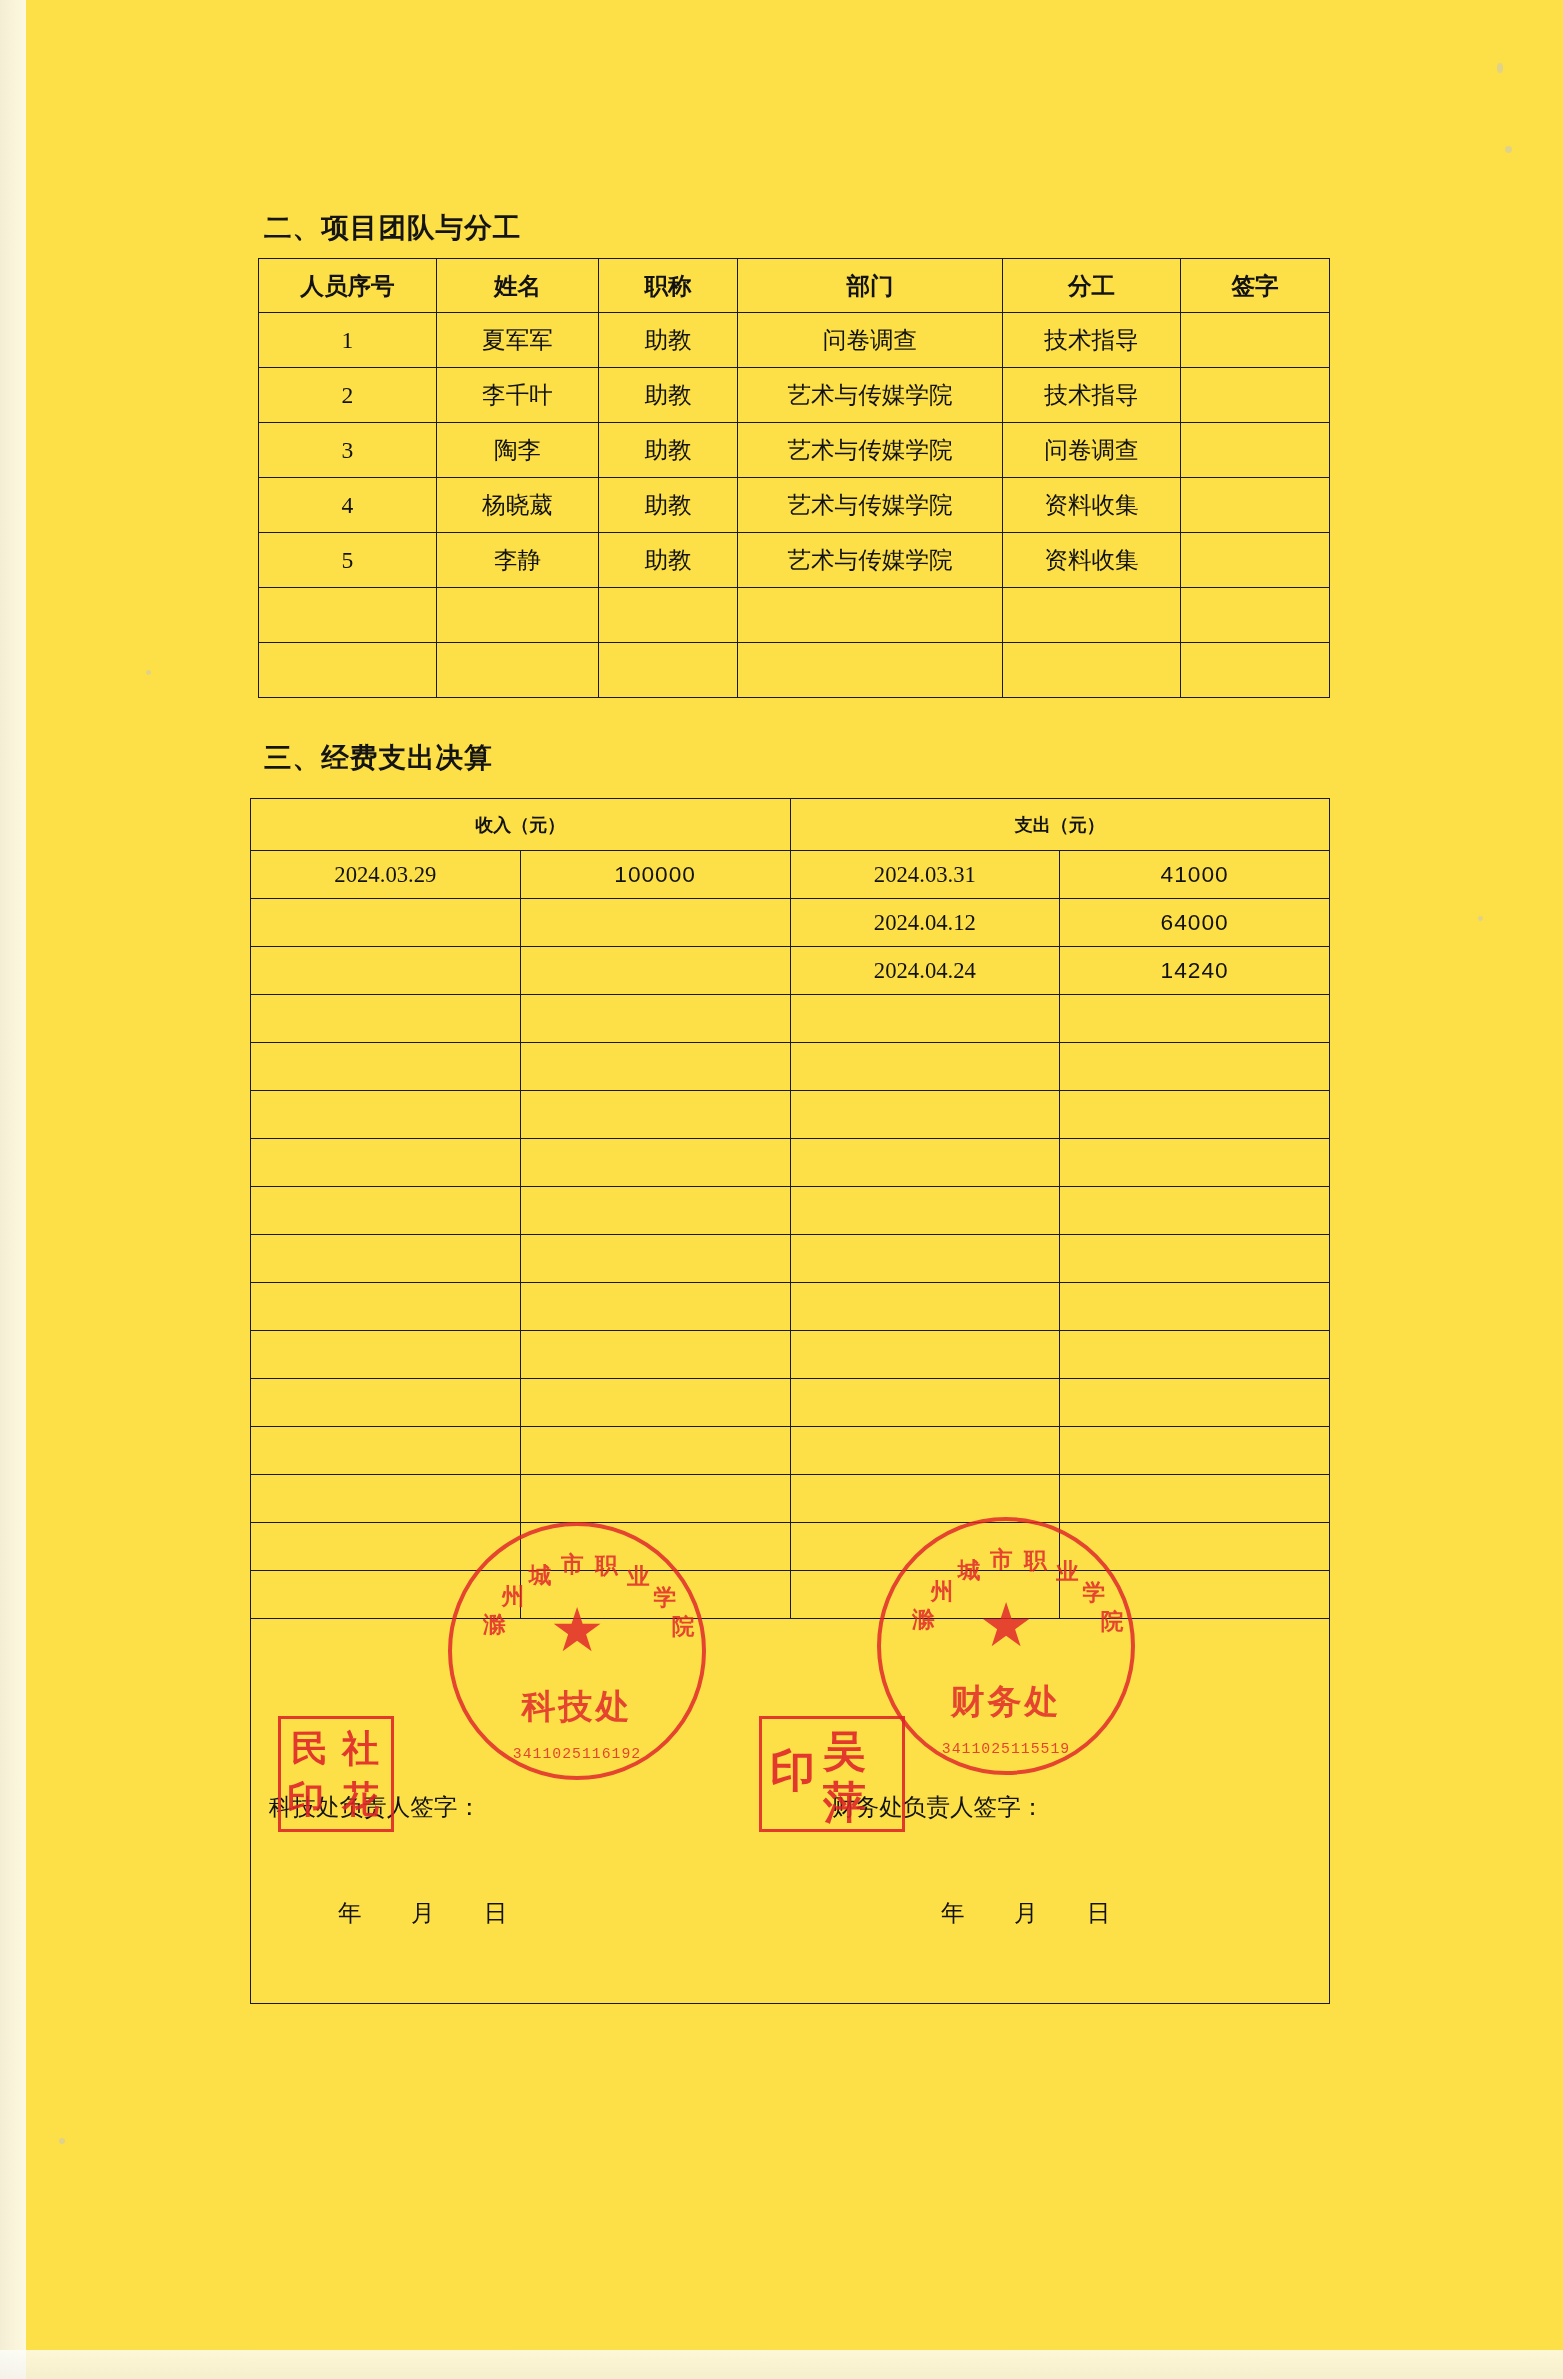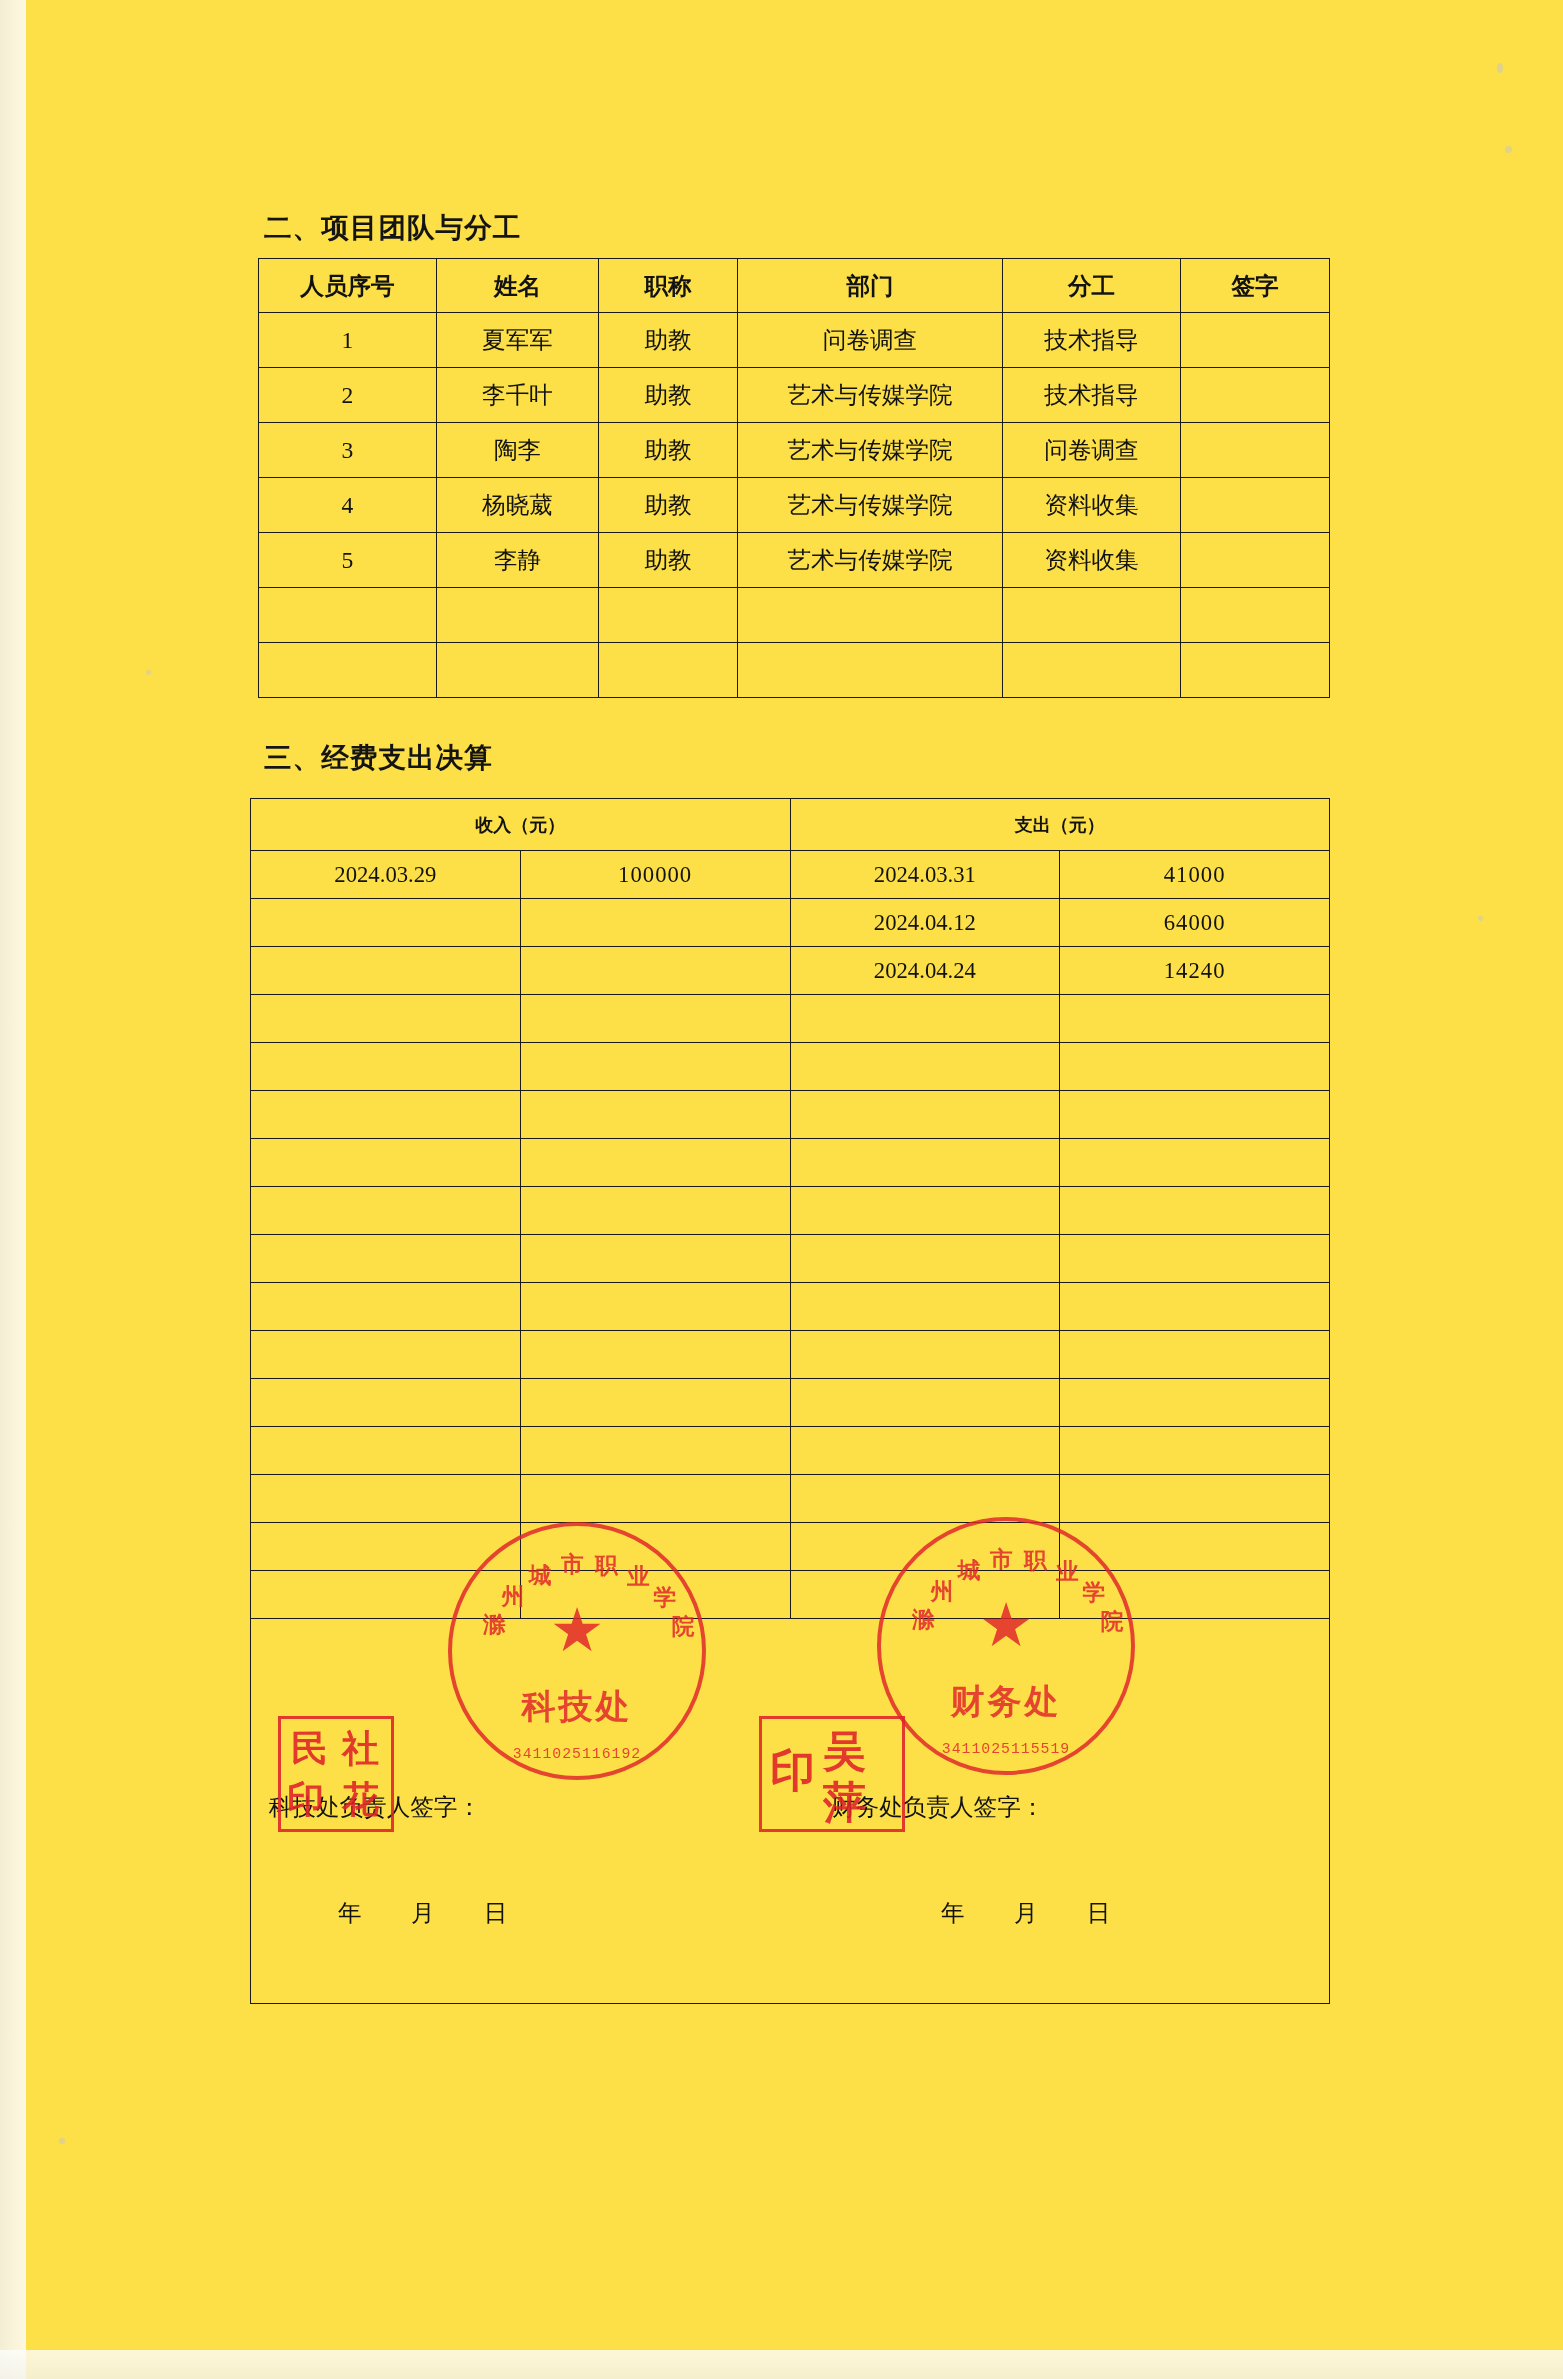--- a/index.html
+++ b/index.html
@@ -88,21 +88,21 @@
     left: 250px;
     top: 798px;
     width: 1080px;
   }
   #budget-table td { height: 47px; font-size: 22.7px; }
   .b-col-1 { width: 309px; }
   .b-col-2 { width: 202px; }
   .b-col-3 { width: 291px; }
   .b-col-4 { width: 278px; }
   .b-head { font-size: 18px; height: 51px; }
-  .num { font-family: Liberation Serif, serif; font-size: 21.7px; letter-spacing: 1px;}
+  .num { font-family: Liberation Sans, sans-serif; font-size: 21.7px; letter-spacing: 1px;}
 
   
   .sig-cell {
     height: 384px !important;
     position: relative;
   }
   .sig-inner {
     position: absolute;
     left: 0; top: 0; right: 0; bottom: 0;
   }

